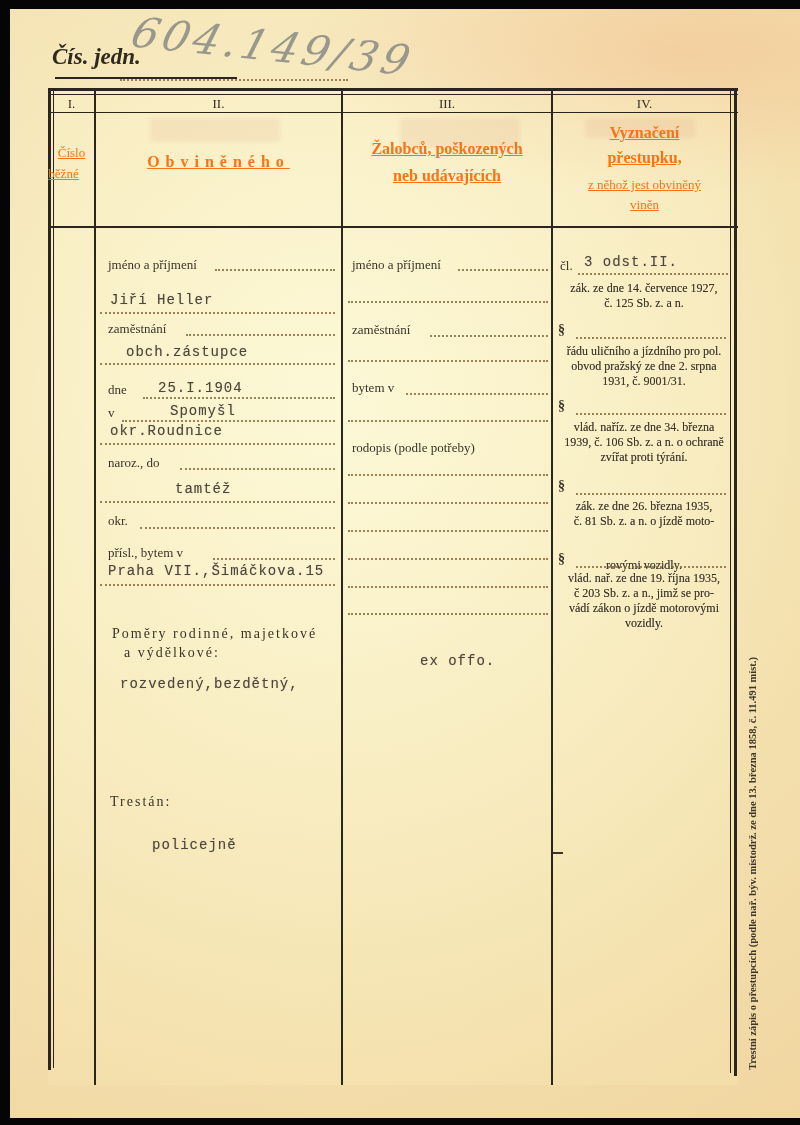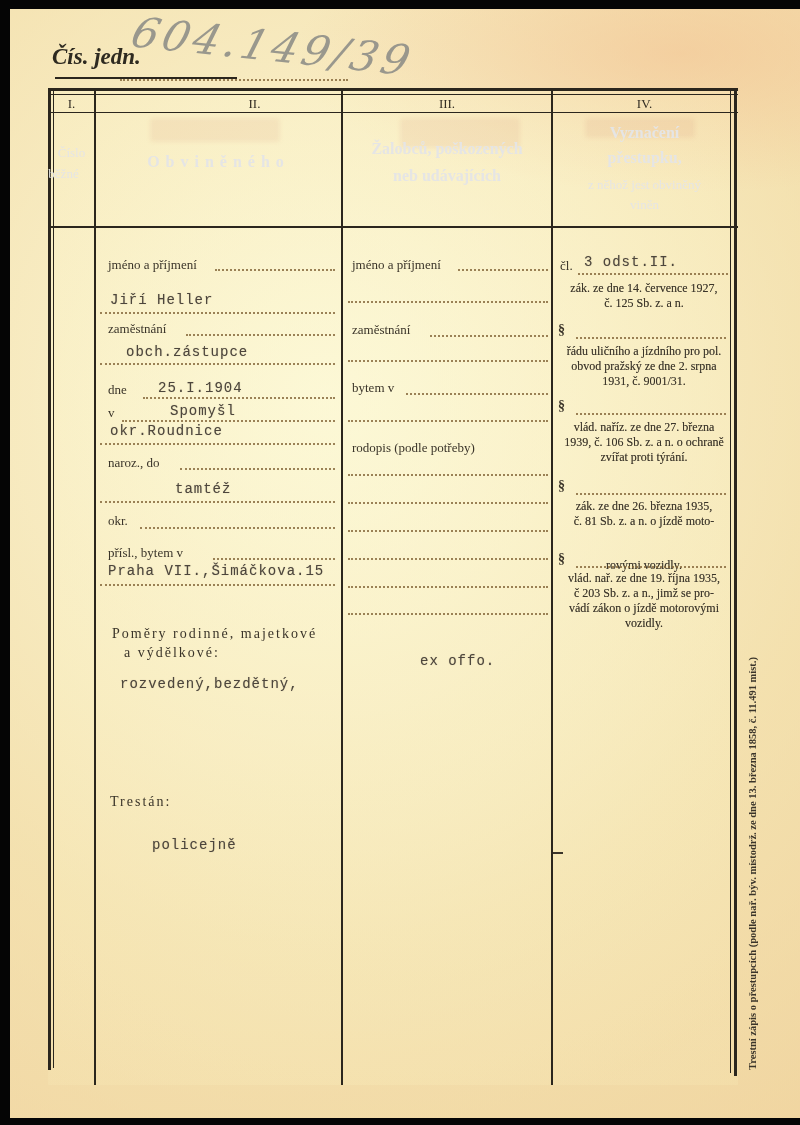--- a/index.html
+++ b/index.html
@@ -13,21 +13,21 @@
   .table-tint{position:absolute;left:48px;top:88px;width:690px;height:997px;
       background:radial-gradient(ellipse 90% 70% at 45% 35%, rgba(253,250,214,.5), rgba(250,240,190,.2));}
   .hline{position:absolute;background:#2b261d;}
   .vline{position:absolute;background:#2b261d;}
   .dots{position:absolute;border-bottom:2px dotted rgba(130,100,55,.8);height:1px;}
   .lbl{position:absolute;font-size:13px;color:#3a3429;white-space:nowrap;}
   .lbl-sp{letter-spacing:2px;}
   .typed{position:absolute;font-family:"Liberation Mono", monospace;font-size:14px;color:#4d463c;
          white-space:nowrap;letter-spacing:1px;text-shadow:0 0 1px rgba(77,70,60,.35);}
   .numeral{position:absolute;font-size:13px;color:#332d23;text-align:center;}
-  .colhead{position:absolute;text-align:center;color:#e5e5e5;}
+  .colhead{position:absolute;text-align:center;color:#f97316;text-decoration:underline;}
   .bold16{font-size:16px;font-weight:bold;}
   .law{position:absolute;font-size:12px;color:#3b352a;text-align:center;white-space:nowrap;
        text-shadow:0 0 .4px rgba(59,53,42,.5);}
   .par{position:absolute;font-size:14px;color:#3b352a;font-weight:bold;}
   .cisjedn{position:absolute;left:52px;top:44px;font-size:23px;font-weight:bold;font-style:italic;color:#2e2a20;}
   .handw{position:absolute;left:132px;top:22px;font-size:42px;font-style:italic;
          font-family:"DejaVu Serif", serif;color:rgba(140,140,134,.88);letter-spacing:4px;
          transform:rotate(6deg) skewX(-10deg);}
   .margin-note{position:absolute;left:527px;top:858px;width:450px;font-size:10.5px;font-weight:bold;
          color:#3a342a;transform:rotate(-90deg);white-space:nowrap;text-align:center;}
@@ -57,21 +57,21 @@
   <div class="hline" style="left:48px;top:226px;width:690px;height:2px;"></div>
   <div class="vline" style="left:48px;top:88px;width:3px;height:982px;"></div>
   <div class="vline" style="left:53px;top:88px;width:1px;height:980px;"></div>
   <div class="vline" style="left:730px;top:88px;width:1px;height:985px;"></div>
   <div class="vline" style="left:734px;top:88px;width:3px;height:988px;"></div>
   <div class="vline" style="left:94px;top:88px;width:2px;height:997px;"></div>
   <div class="vline" style="left:341px;top:88px;width:2px;height:997px;"></div>
   <div class="vline" style="left:551px;top:88px;width:2px;height:997px;"></div>
 
   <div class="numeral" style="left:48px;top:96px;width:47px;">I.</div>
-  <div class="numeral" style="left:95px;top:96px;width:247px;padding-left:36px;">II.</div>
+  <div class="numeral" style="left:95px;top:96px;width:247px;">II.</div>
   <div class="numeral" style="left:342px;top:96px;width:210px;">III.</div>
   <div class="numeral" style="left:552px;top:96px;width:185px;">IV.</div>
 
   <div class="colhead" style="left:48px;top:145px;width:47px;font-size:13px;">Číslo</div>
   <div class="colhead" style="left:48px;top:166px;width:31px;font-size:13px;">běžné</div>
   <div class="colhead bold16" style="left:342px;top:140px;width:210px;">Žalobců, poškozených</div>
   <div class="colhead bold16" style="left:95px;top:153px;width:247px;letter-spacing:6px;">Obviněného</div>
   <div class="colhead bold16" style="left:342px;top:167px;width:210px;">neb udávajících</div>
   <div class="colhead bold16" style="left:552px;top:124px;width:185px;">Vyznačení</div>
   <div class="colhead bold16" style="left:552px;top:149px;width:185px;">přestupku,</div>
@@ -146,21 +146,21 @@
   <div class="law" style="left:556px;top:296px;width:176px;">č. 125 Sb. z. a n.</div>
 
   <div class="par" style="left:558px;top:322px;">§</div>
   <div class="dots" style="left:576px;top:336px;width:150px;"></div>
   <div class="law" style="left:556px;top:344px;width:176px;">řádu uličního a jízdního pro pol.</div>
   <div class="law" style="left:556px;top:359px;width:176px;">obvod pražský ze dne 2. srpna</div>
   <div class="law" style="left:556px;top:374px;width:176px;">1931, č. 9001/31.</div>
 
   <div class="par" style="left:558px;top:398px;">§</div>
   <div class="dots" style="left:576px;top:412px;width:150px;"></div>
-  <div class="law" style="left:556px;top:420px;width:176px;">vlád. naříz. ze dne 27. března</div>
+  <div class="law" style="left:556px;top:420px;width:176px;">vlád. naříz. ze dne 34. března</div>
   <div class="law" style="left:556px;top:435px;width:176px;">1939, č. 106 Sb. z. a n. o ochraně</div>
   <div class="law" style="left:556px;top:450px;width:176px;">zvířat proti týrání.</div>
 
   <div class="par" style="left:558px;top:478px;">§</div>
   <div class="dots" style="left:576px;top:492px;width:150px;"></div>
   <div class="law" style="left:556px;top:499px;width:176px;">zák. ze dne 26. března 1935,</div>
   <div class="law" style="left:556px;top:514px;width:176px;">č. 81 Sb. z. a n. o jízdě moto-</div>
   <div class="law" style="left:556px;top:529px;width:176px;margin-top:29px;">rovými vozidly.</div>
 
   <div class="par" style="left:558px;top:551px;">§</div>

